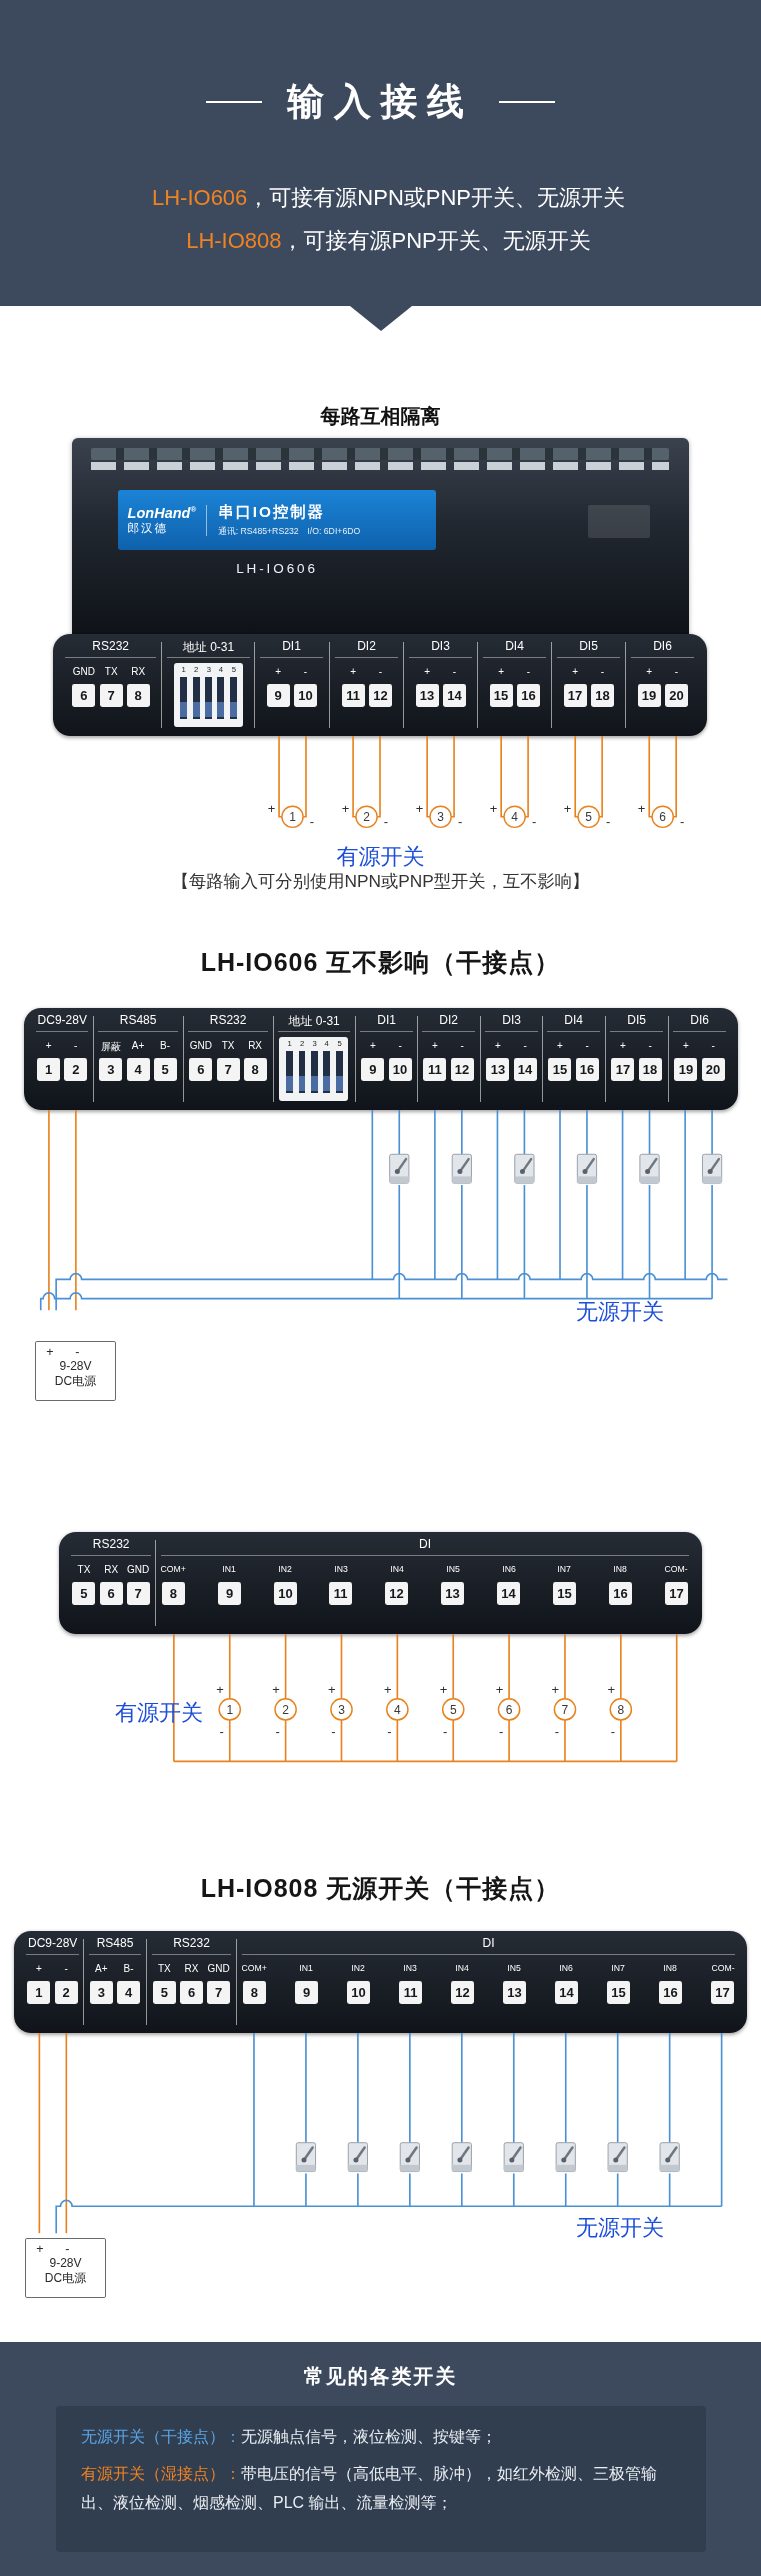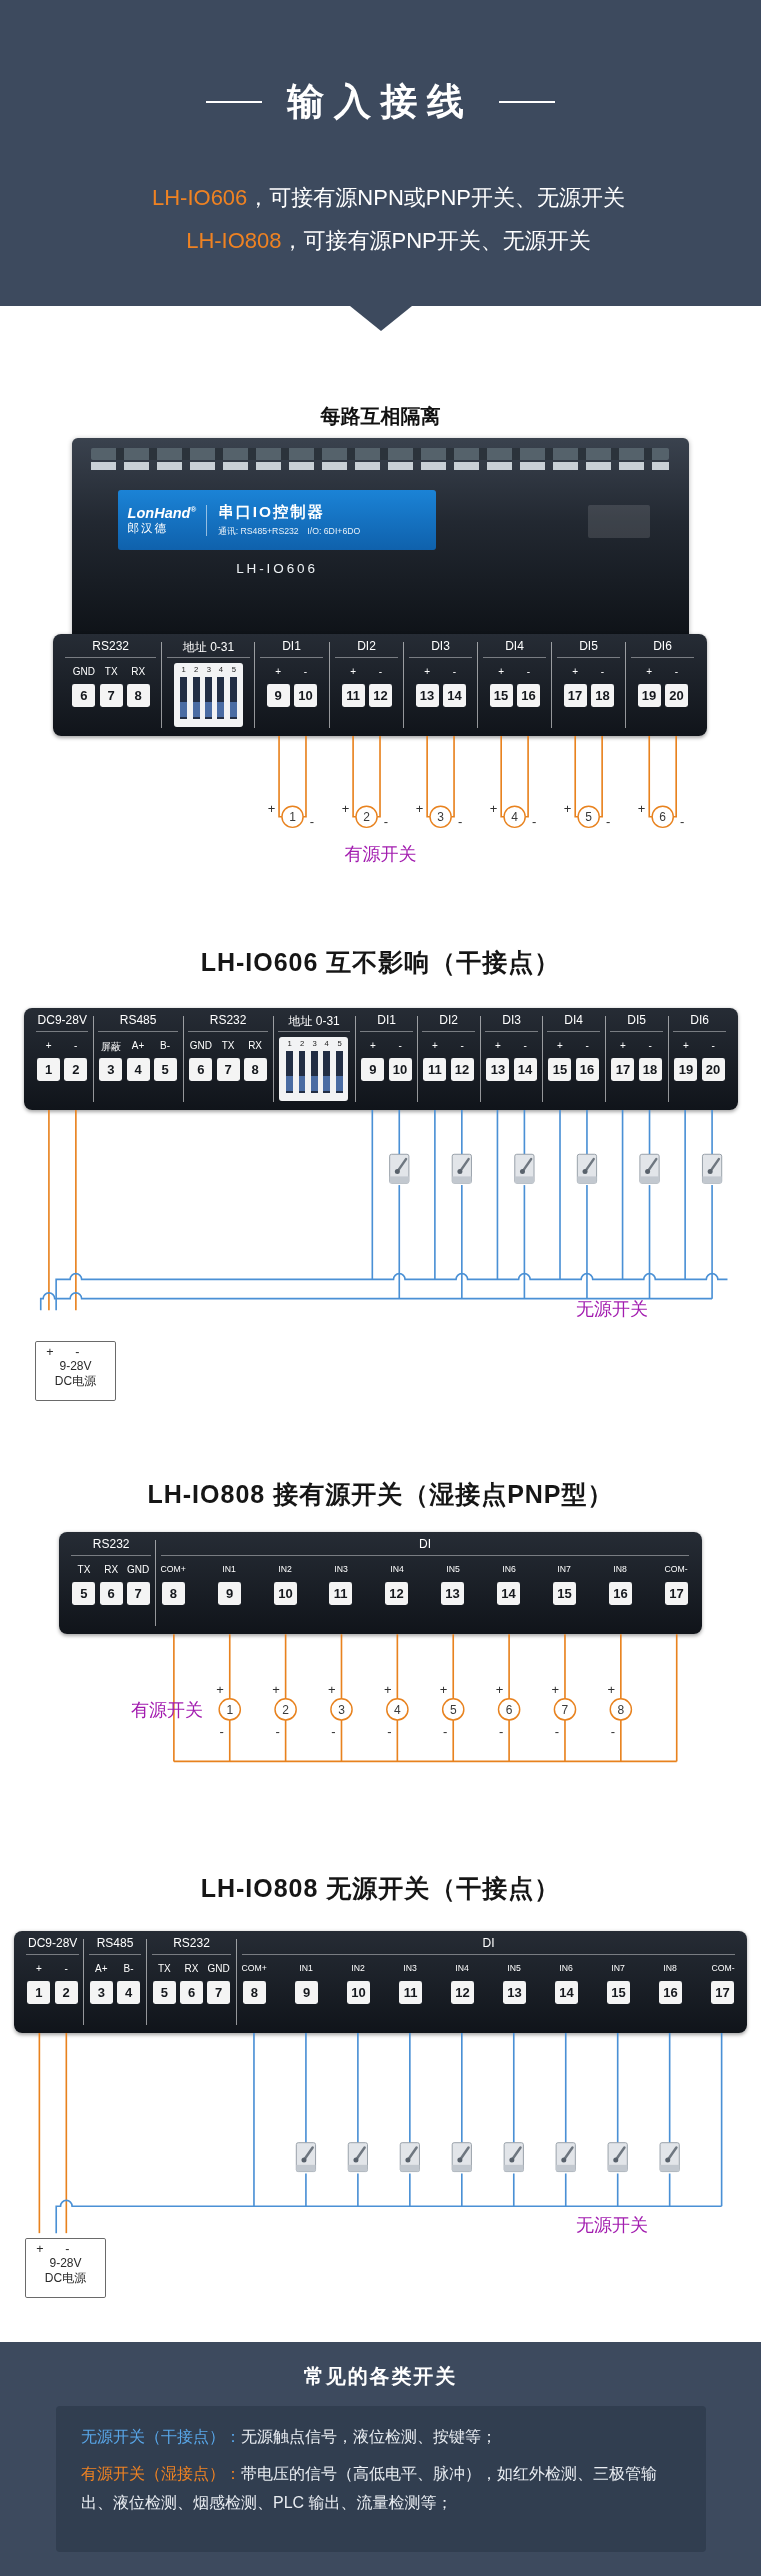--- a/index.html
+++ b/index.html
@@ -11,21 +11,21 @@
   .title-row{position:absolute;top:77px;left:0;width:100%;display:flex;justify-content:center;align-items:center;gap:25px;}
   .hline{width:56px;height:1.9px;background:#fff;}
   .banner h1{margin:0;font-size:37px;color:#fff;font-weight:700;letter-spacing:9.6px;}
   .sub{position:absolute;left:0;width:100%;text-align:center;color:#fff;font-size:22px;margin:8px;}
   .sub .model{color:var(--accent);}
   .notch{position:absolute;top:306px;left:350px;width:0;height:0;border-left:31px solid transparent;border-right:31px solid transparent;border-top:25px solid var(--banner);}
 
   
   .sec-title{position:absolute;left:0;width:761px;text-align:center;font-size:25px;font-weight:600;color:#161616;letter-spacing:1px;margin:0;}
   .sec-sub{position:absolute;left:0;width:761px;text-align:center;font-size:20px;font-weight:700;color:#111;}
-  .wire-label{position:absolute;font-size:18px;color:#a21caf;pointer-events:none;}
+  .wire-label{position:absolute;font-size:22px;color:#1d4ed8;pointer-events:none;}
   .center-label{left:0;width:761px;text-align:center;}
   .note{position:absolute;left:0;width:761px;text-align:center;font-size:17.3px;color:#333;}
 
   
   .device{position:absolute;top:438px;left:72px;width:617px;height:201px;border-radius:5.8px;overflow:hidden;
           background:linear-gradient(180deg,#3a424e 0%,#222831 42%,#0e1217 100%);box-shadow:0 1.9px 4.8px rgba(0,0,0,.3);}
   .dev-conn{position:absolute;top:9.6px;left:19px;width:578px;height:12.5px;
             background:repeating-linear-gradient(90deg,#55626b 0 25px,#2b333b 25px 33px);border-radius:1.9px;}
   .dev-conn2{position:absolute;top:24px;left:19px;width:578px;height:7.7px;
             background:repeating-linear-gradient(90deg,#c9d0d6 0 25px,rgba(0,0,0,0) 25px 33px);}
@@ -35,21 +35,21 @@
   .dev-brand{font-size:14.5px;font-weight:700;font-style:italic;}
   .dev-brand .reg{font-size:7.7px;vertical-align:super;}
   .dev-brand-cn{font-size:11.6px;letter-spacing:1.9px;}
   .dev-info{padding-left:11.6px;}
   .dev-product{font-size:15.4px;font-weight:700;letter-spacing:1.9px;}
   .dev-spec{font-size:8.7px;opacity:.9;margin-top:3.9px;}
   .dev-model{position:absolute;top:123px;left:46px;width:318px;text-align:center;color:#eef2f5;font-size:13.5px;letter-spacing:2.9px;}
   .dev-badge{position:absolute;right:39px;top:67px;width:62px;height:33px;background:rgba(255,255,255,.12);border-radius:1.9px;}
 
   
-  .strip{position:absolute;background:linear-gradient(180deg,#262c35,#10141a);border-radius:8px;box-shadow:0 1.9px 3.9px rgba(0,0,0,.35);}
+  .strip{position:absolute;background:linear-gradient(180deg,#262c35,#10141a);border-radius:17px;box-shadow:0 1.9px 3.9px rgba(0,0,0,.35);}
   .grp{position:absolute;top:0;height:100%;}
   .grp-label{position:absolute;top:4.8px;left:0;right:0;text-align:center;font-size:12px;color:#fff;white-space:nowrap;}
   .grp-rule{position:absolute;top:23px;left:4.8px;right:4.8px;height:1px;background:rgba(255,255,255,.4);}
   .sub-lab{position:absolute;top:32px;width:23px;text-align:center;font-size:10px;color:#fff;white-space:nowrap;}
   .sub-wide{width:42px;font-size:8.7px;}
   .cell{position:absolute;top:50px;width:23px;height:23px;background:var(--terminal);border-radius:2.4px;text-align:center;line-height:23px;font-size:13px;font-weight:700;color:#15181d;}
   .sep{position:absolute;top:7.7px;bottom:7.7px;width:1px;background:rgba(255,255,255,.55);}
   .dip{position:absolute;top:29px;width:69px;height:64px;background:#f2f3f4;border-radius:2.9px;}
   .dip-col{position:absolute;top:0;width:12.5px;height:100%;}
   .dip-num{position:absolute;top:1.9px;left:0;width:12.5px;text-align:center;font-size:7.7px;color:#222;}
@@ -242,20 +242,21 @@
       <text x="593.5" y="80" text-anchor="end" class="sv-sign">+</text>
       <text x="629.5" y="94" text-anchor="start" class="sv-sign">-</text>
       <path d="M674.5 0V84H677.5" stroke="#e8821e" fill="none" stroke-width="1.7"></path>
       <path d="M702.5 0V84H699.5" stroke="#e8821e" fill="none" stroke-width="1.7"></path>
       <circle cx="688.5" cy="84" r="11" fill="#fff" stroke="#e8821e" stroke-width="1.5"></circle>
       <text x="688.5" y="88.5" text-anchor="middle" class="sv-num">6</text>
       <text x="670.5" y="80" text-anchor="end" class="sv-sign">+</text>
       <text x="706.5" y="94" text-anchor="start" class="sv-sign">-</text>
     </svg>
   <div class="wire-label center-label" style="top:842px">有源开关</div>
+  <div class="note" style="top:869px">【每路输入可分别使用NPN或PNP型开关，互不影响】</div>
 
   <h2 class="sec-title" style="top:946px">LH-IO606 互不影响（干接点）</h2>
   <div class="strip" style="left: 23.6px; top: 1008px; width: 714px; height: 102px;">
       <div class="grp" style="left: 7.7px; width: 62px;">
         <div class="grp-label">DC9-28V</div>
         <div class="grp-rule"></div>
         <div class="sub-lab" style="left: 5.8px;">+</div>
         <div class="cell" style="left: 5.8px;">1</div>
         <div class="sub-lab" style="left: 33px;">-</div>
         <div class="cell" style="left: 33px;">2</div>
@@ -432,21 +433,20 @@
   <div class="pbox" style="top:1341px;left:35px">
     <div class="pbox-signs">
         <span class="pp">+</span>
         <span class="pm">-</span>
       </div>
     <div class="pbox-line">9-28V</div>
     <div class="pbox-line">DC电源</div>
   </div>
   <div class="wire-label" style="top:1297px;left:576px">无源开关</div>
 
-  <h2 class="sec-title" style="top:1478px">LH-IO808 接有源开关（湿接点PNP型）</h2>
   <div class="strip" style="left: 59px; top: 1532px; width: 643px; height: 102px;">
       <div class="grp" style="left: 7.7px; width: 89px;">
         <div class="grp-label">RS232</div>
         <div class="grp-rule"></div>
         <div class="sub-lab" style="left: 5.8px;">TX</div>
         <div class="cell" style="left: 5.8px;">5</div>
         <div class="sub-lab" style="left: 33px;">RX</div>
         <div class="cell" style="left: 33px;">6</div>
         <div class="sub-lab" style="left: 60px;">GND</div>
         <div class="cell" style="left: 60px;">7</div>

